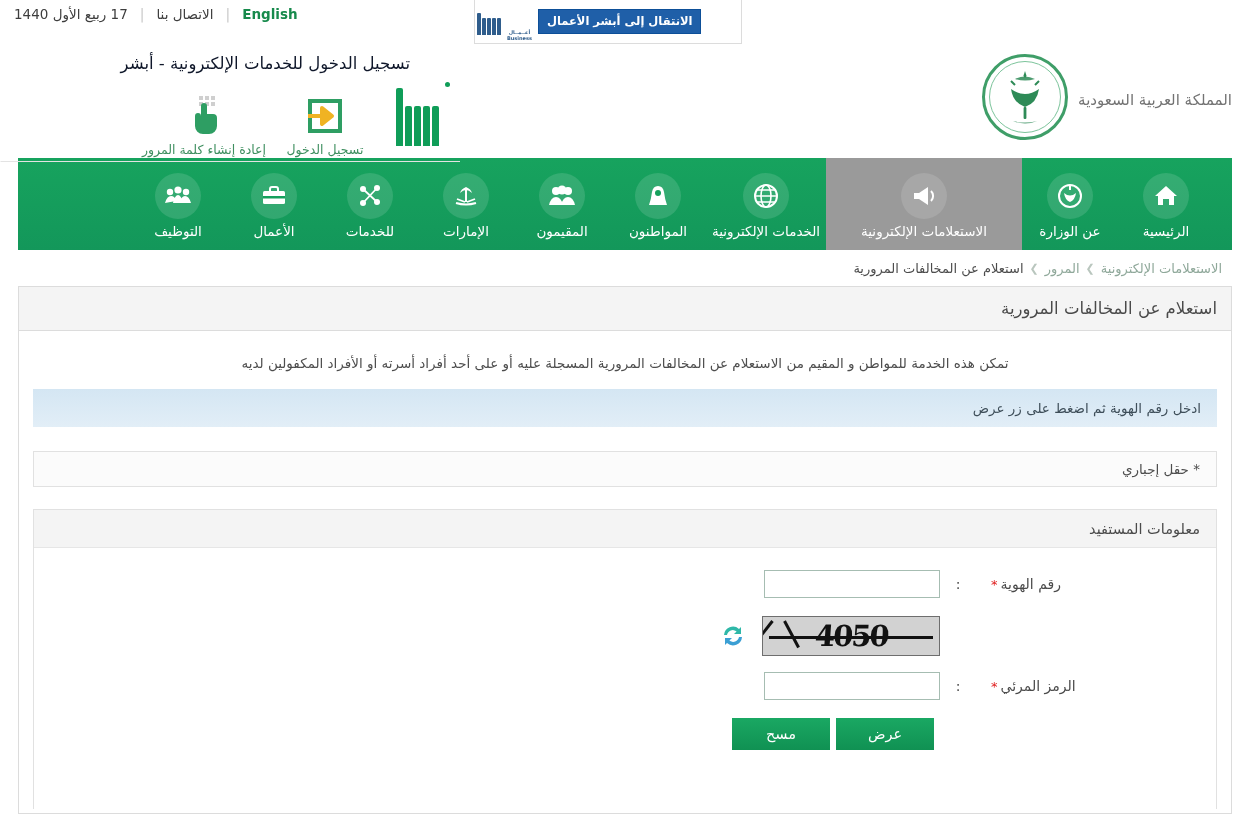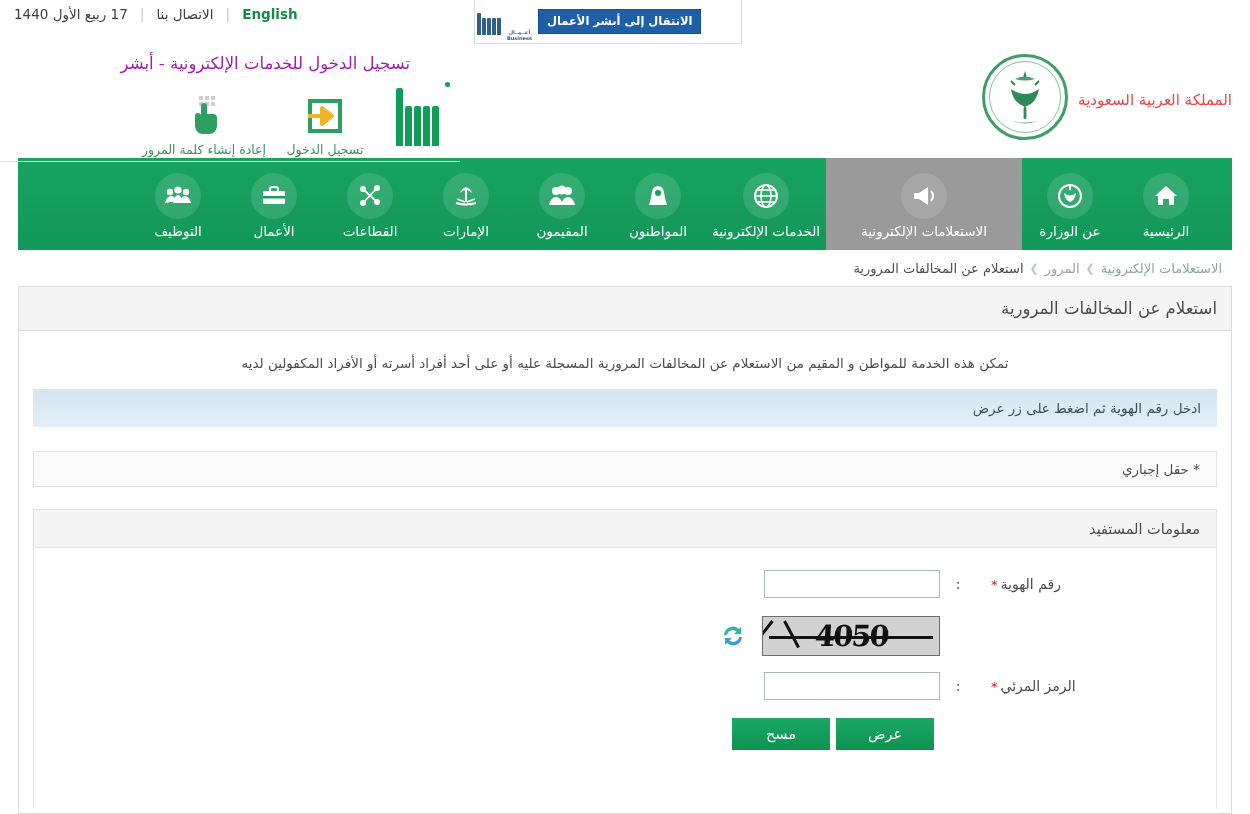--- a/index.html
+++ b/index.html
@@ -147,39 +147,39 @@
   .moi-text { text-align: right; line-height: 1; }
   .moi-text .l1 {
     font-size: 30px;
     color: #2e8b57;
     font-weight: bold;
     letter-spacing: -1px;
     white-space: nowrap;
   }
   .moi-text .l2 {
     font-size: 15px;
-    color: #ef4444;
+    color: #737373;
     margin-top: 6px;
     white-space: nowrap;
   }
 
   
   .login-block {
     position: absolute;
     left: 0; top: 26px;
     width: 460px;
     height: 108px;
     border-bottom: 1px solid #e3e3e3;
     border-left: 1px solid transparent;
   }
   .login-title {
     position: absolute;
     right: 50px; top: 0;
     font-size: 16.5px;
-    color: #a21caf;
+    color: #0f172a;
     white-space: nowrap;
   }
   .absher-mark {
     position: absolute;
     right: 8px; top: 30px;
     width: 56px; height: 62px;
     display: flex;
     align-items: flex-end;
     flex-direction: row-reverse;
     gap: 2px;
@@ -657,21 +657,21 @@
   <a class="nav-item" href="#">
     <span class="circle">
       <svg width="26" height="26" viewBox="0 0 26 26" aria-hidden="true">
         <circle cx="6" cy="6" r="3" fill="#ffffff"></circle>
           <circle cx="20" cy="5" r="3" fill="#ffffff"></circle>
         <circle cx="6" cy="20" r="3" fill="#ffffff"></circle>
           <circle cx="20" cy="19" r="3" fill="#ffffff"></circle>
         <path d="M6 6 L20 19 M20 5 L6 20" stroke="#ffffff" stroke-width="1.8" fill="none"></path>
       </svg>
     </span>
-    <span class="lbl">القطاعات</span>
+    <span class="lbl">للخدمات</span>
   </a>
 
   <a class="nav-item" href="#">
     <span class="circle">
       <svg width="26" height="26" viewBox="0 0 26 26" aria-hidden="true">
         <rect x="2" y="8" width="22" height="13" rx="1.5" fill="#ffffff"></rect>
         <path d="M9 8 V6 a2 2 0 0 1 2 -2 h4 a2 2 0 0 1 2 2 v2" fill="none" stroke="#ffffff" stroke-width="2"></path>
         <rect x="2" y="13" width="22" height="2.5" fill="#15a05c"></rect>
       </svg>
     </span>

